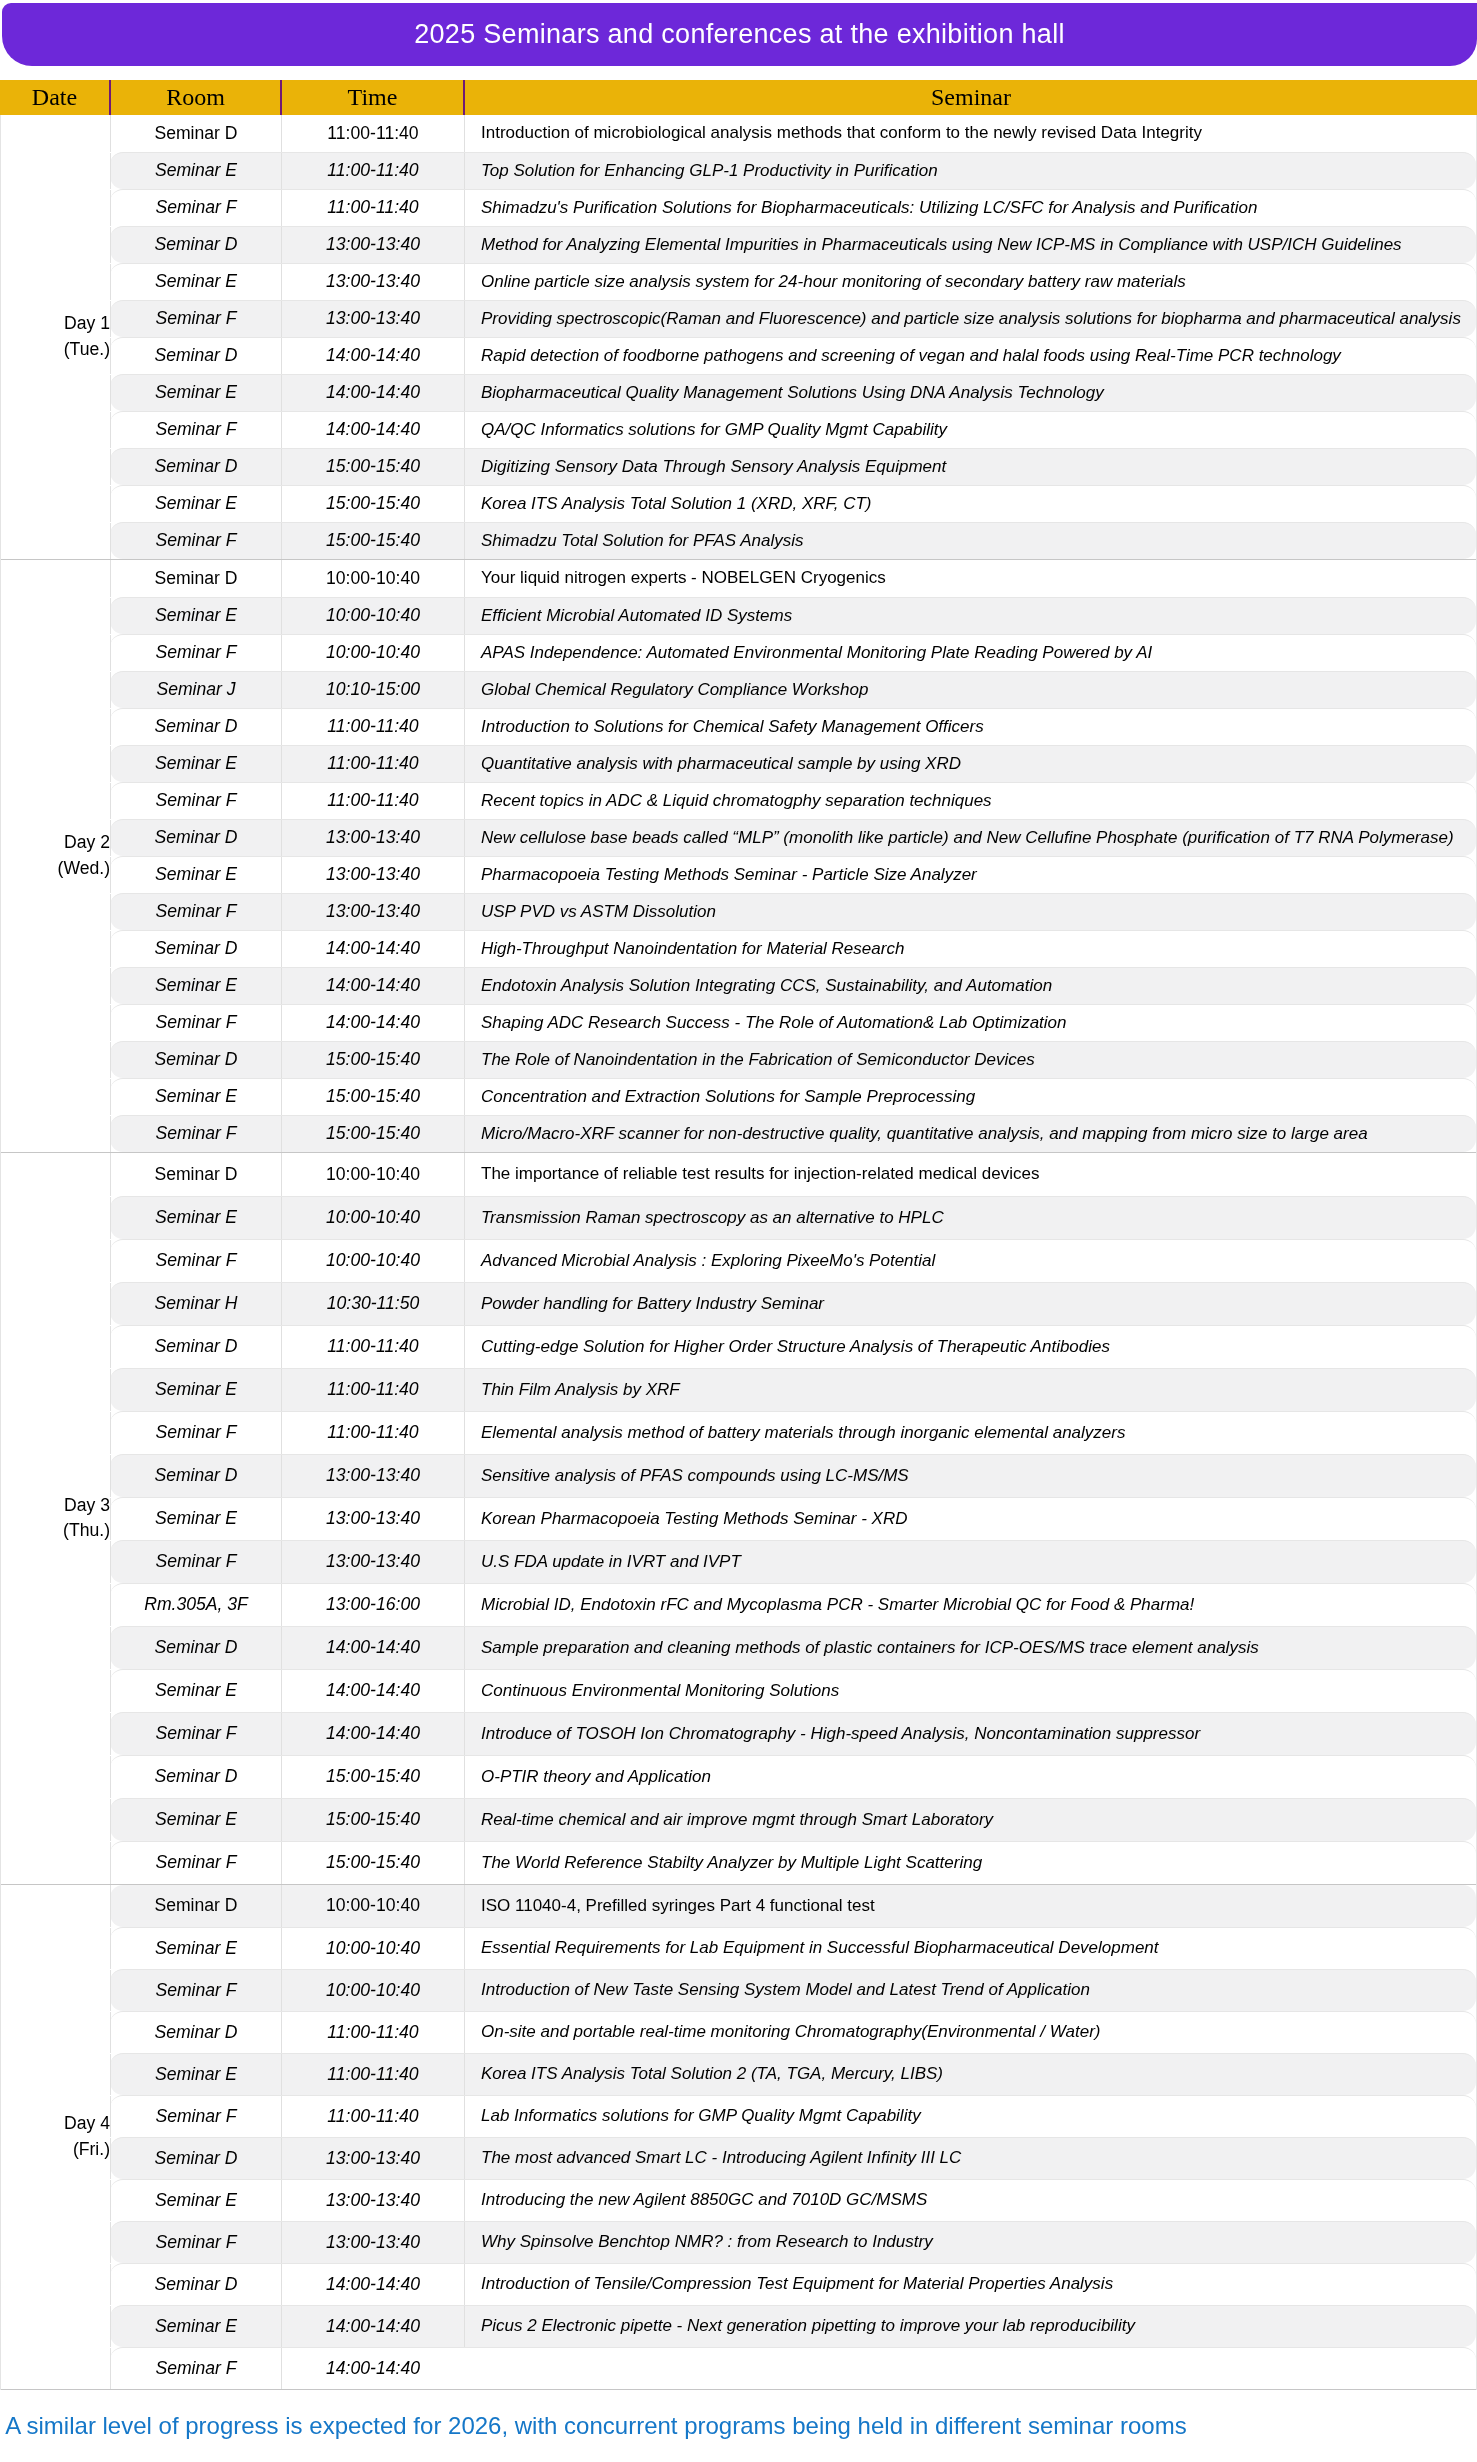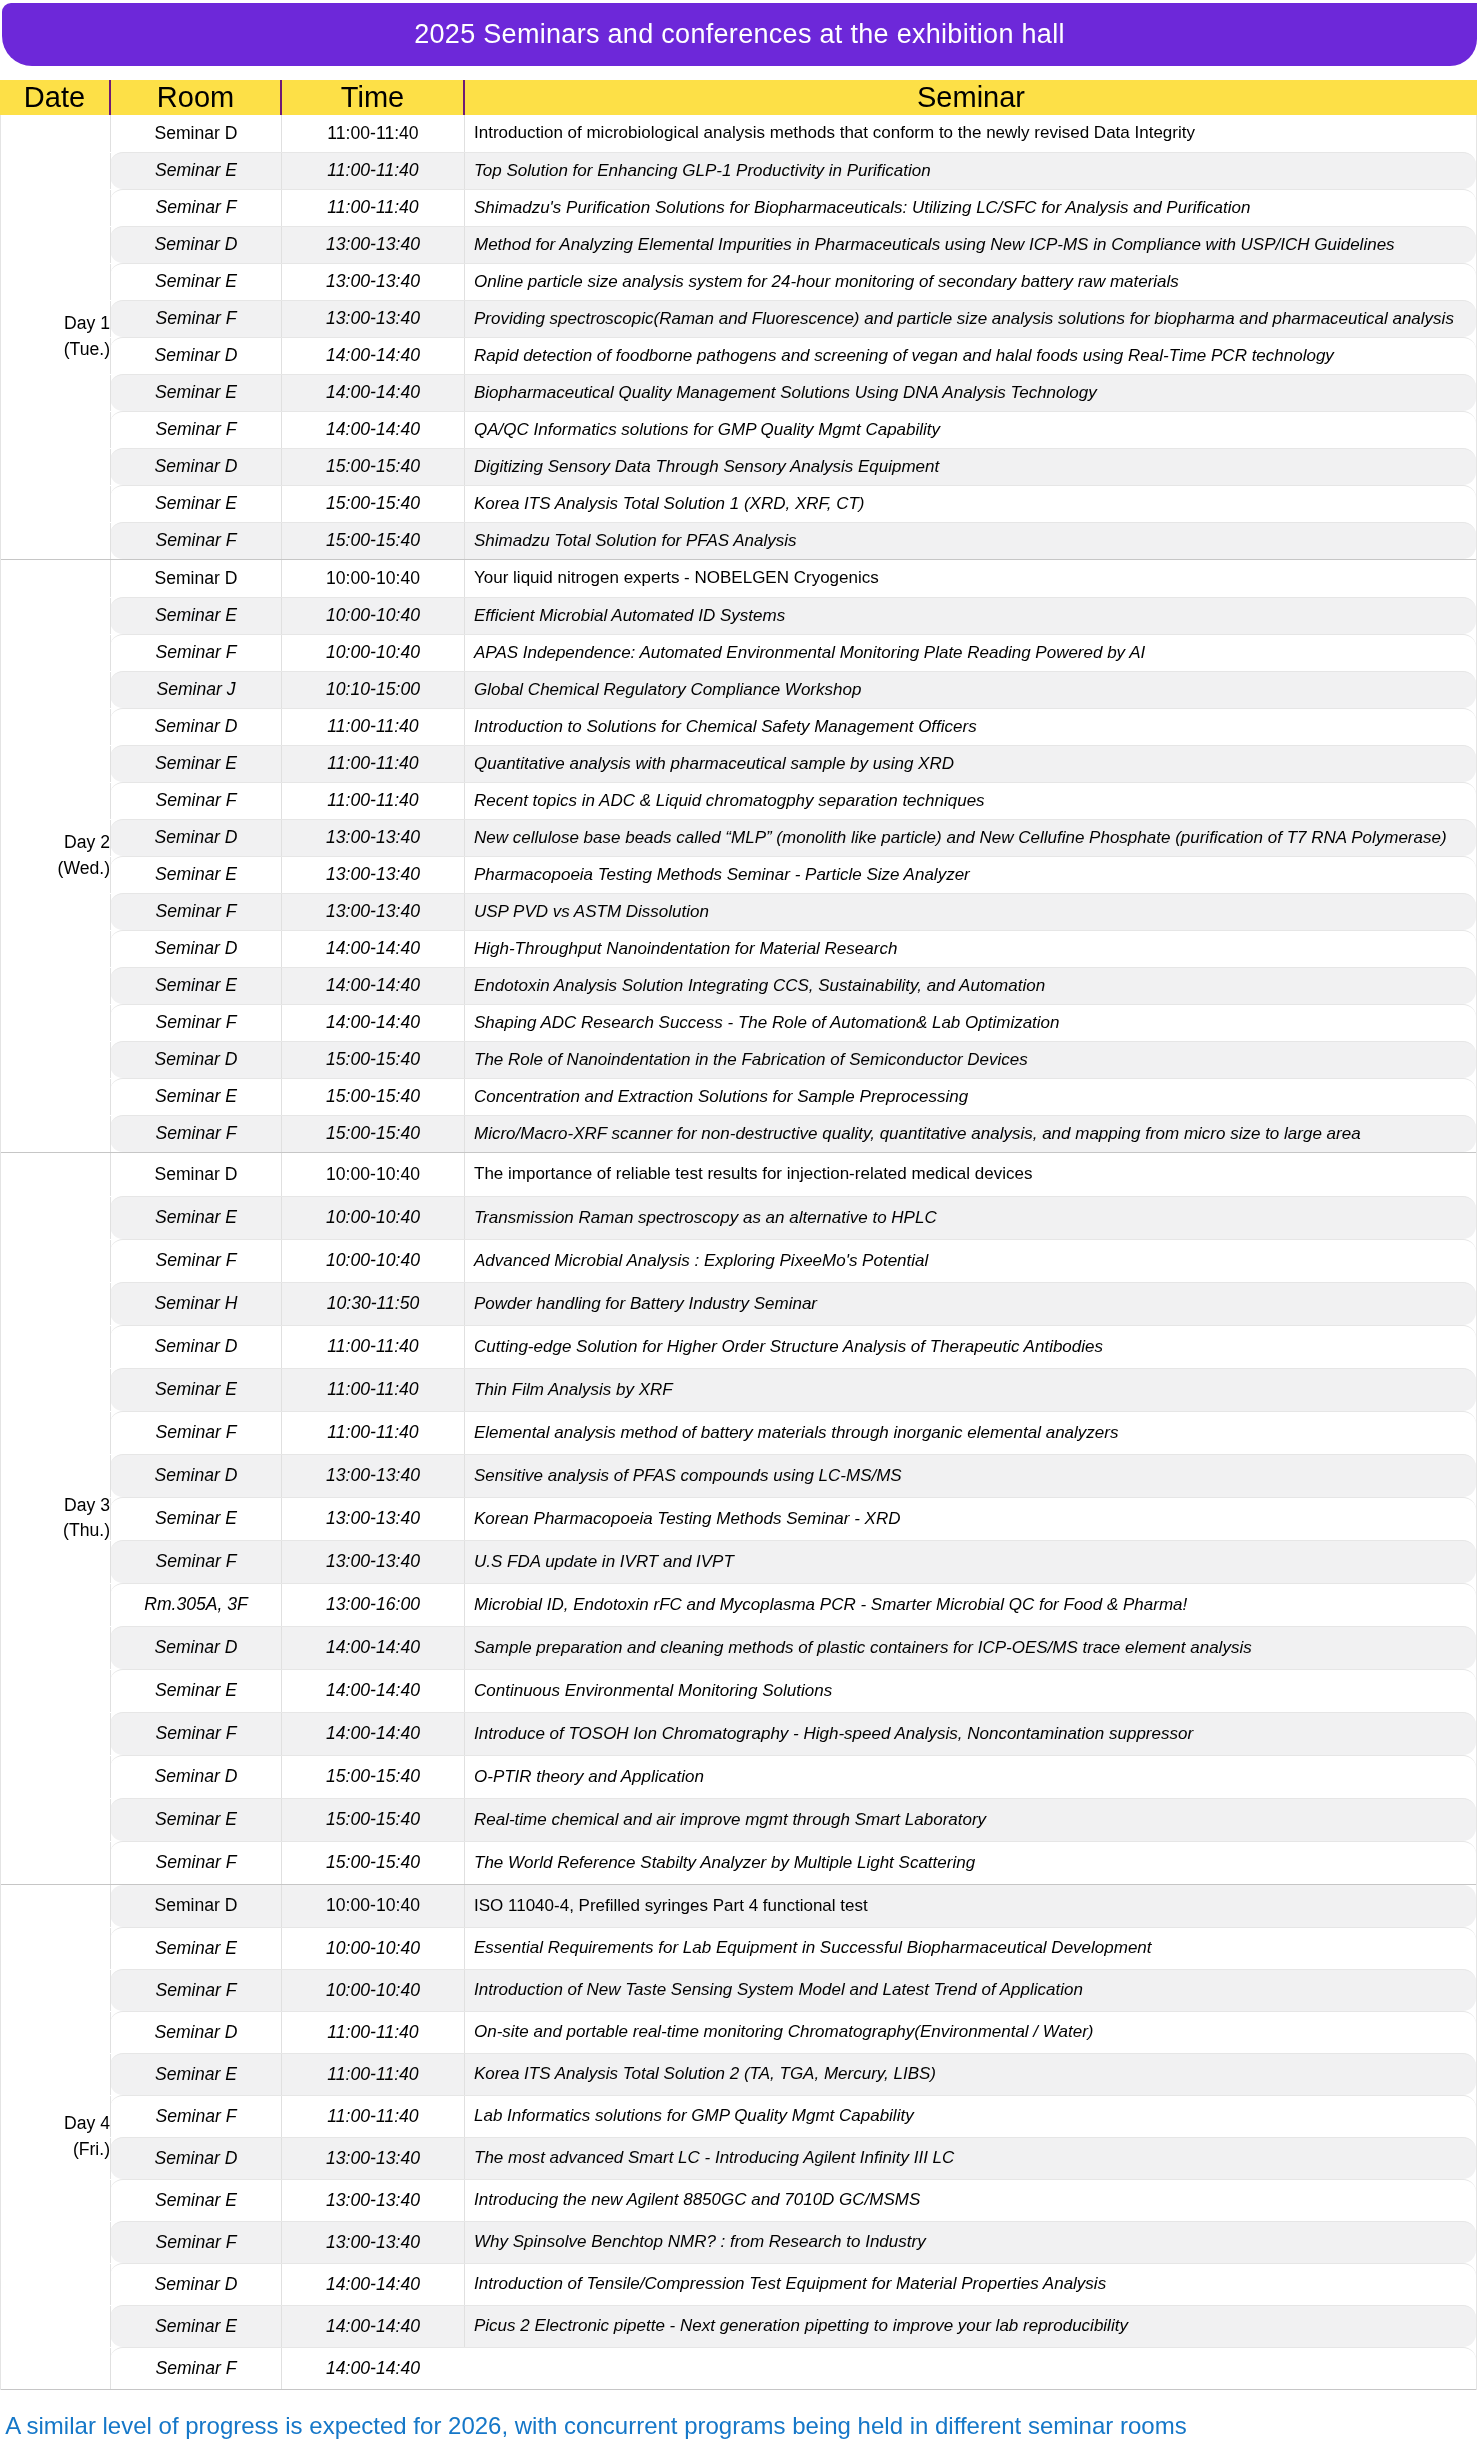--- a/index.html
+++ b/index.html
@@ -16,23 +16,23 @@
     border-radius: 9px 0 27px 30px;
     display: flex; align-items: center; justify-content: center;
     color: #ffffff; font-size: 27px; letter-spacing: 0.3px;
   }
   .table-wrap { margin-top: 13.7px; }
   .header-row {
     display: grid; grid-template-columns: 109px 171px 183px 1fr;
     height: 35px;
   }
   .hcell {
-    background: #fde047;
+    background: #eab308;
     display: flex; align-items: center; justify-content: center;
-    font-size: 29px; color: #000;
+    font-size: 24px; color: #000; font-family: Liberation Serif, serif;
   }
   .hcell + .hcell { border-left: 2px solid #701a75; }
   .tbody { border-left: 0.7px solid #E4E4E4; border-right: 0.7px solid #E4E4E4; }
   .day-group { display: flex; border-bottom: 0.7px solid #C6C6C6; }
   .date-cell {
     width: 109px; background: #ffffff;
     display: flex; flex-direction: column; justify-content: center; align-items: flex-end;
     font-size: 17.6px; line-height: 1.45;
   }
   .rows { flex: 1; display: flex; flex-direction: column; }
@@ -47,21 +47,21 @@
   .day-4 .row { height: 42px; }
   .row + .row { border-top: 0.7px solid #E6E6E6; font-style: italic; }
   .row.alt { background: #F1F1F2; }
   .cell {
     display: flex; align-items: center;
     border-left: 0.7px solid #E0E0E0;
     font-size: 17.6px; height: 100%;
     white-space: nowrap; overflow: hidden;
   }
   .cell-room, .cell-time { justify-content: center; }
-  .cell-seminar { padding-left: 9px; font-size: 17px; }
+  .cell-seminar { padding-left: 16px; font-size: 17px; }
   .footer-note {
     margin: 15.6px 9px 0 5.2px;
     color: #1577C8; font-size: 24px; line-height: 1.7;
   }
 </style>
 </head>
 <body>
 
 <div>
 

